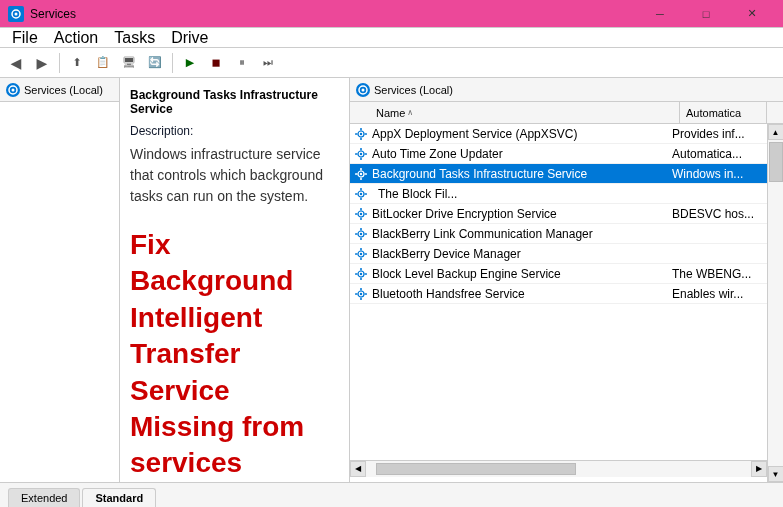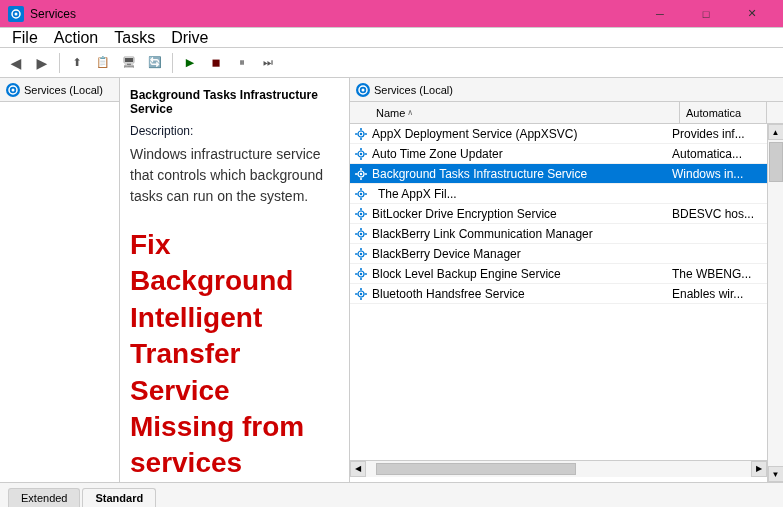--- a/index.html
+++ b/index.html
@@ -419,21 +419,21 @@
               <div class="row-icon gear-icon">
                 <svg width="14" height="14" viewBox="0 0 14 14" fill="#0078d7">
       <circle cx="7" cy="7" r="3" fill="none" stroke="#0078d7" stroke-width="1.2"></circle>
       <circle cx="7" cy="7" r="1.2" fill="#0078d7"></circle>
       <rect x="6.2" y="1" width="1.6" height="2.5" rx="0.5" fill="#0078d7"></rect>
       <rect x="6.2" y="10.5" width="1.6" height="2.5" rx="0.5" fill="#0078d7"></rect>
       <rect x="1" y="6.2" width="2.5" height="1.6" rx="0.5" fill="#0078d7"></rect>
       <rect x="10.5" y="6.2" width="2.5" height="1.6" rx="0.5" fill="#0078d7"></rect>
     </svg>
               </div>
-              <div class="row-desc">The AppX Fil...</div>
+              <div class="row-desc">The Block Fil...</div>
             </div>
             <div class="table-row">
               <div class="row-icon gear-icon">
                 <svg width="14" height="14" viewBox="0 0 14 14" fill="#0078d7">
       <circle cx="7" cy="7" r="3" fill="none" stroke="#0078d7" stroke-width="1.2"></circle>
       <circle cx="7" cy="7" r="1.2" fill="#0078d7"></circle>
       <rect x="6.2" y="1" width="1.6" height="2.5" rx="0.5" fill="#0078d7"></rect>
       <rect x="6.2" y="10.5" width="1.6" height="2.5" rx="0.5" fill="#0078d7"></rect>
       <rect x="1" y="6.2" width="2.5" height="1.6" rx="0.5" fill="#0078d7"></rect>
       <rect x="10.5" y="6.2" width="2.5" height="1.6" rx="0.5" fill="#0078d7"></rect>

